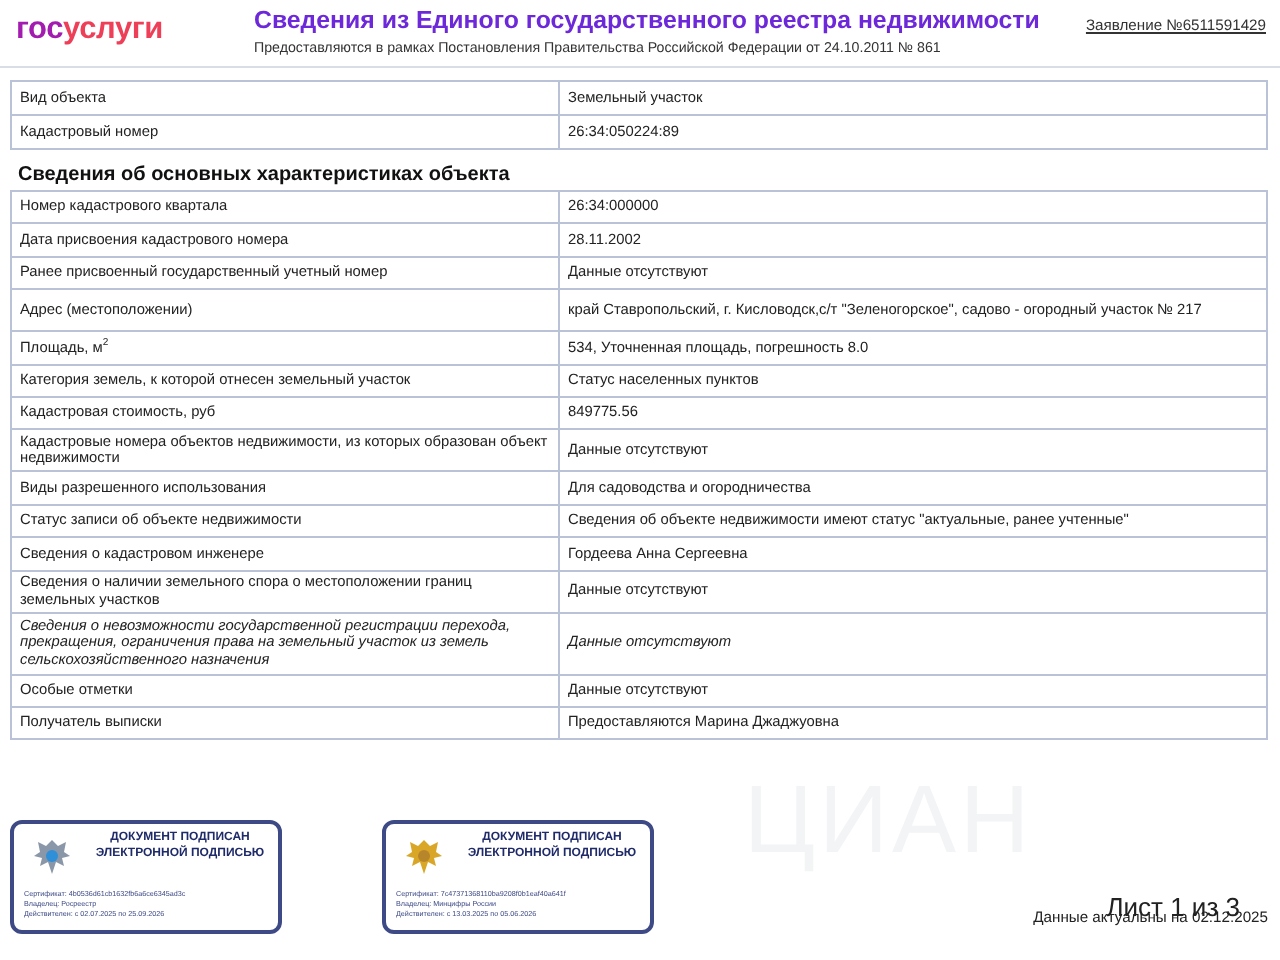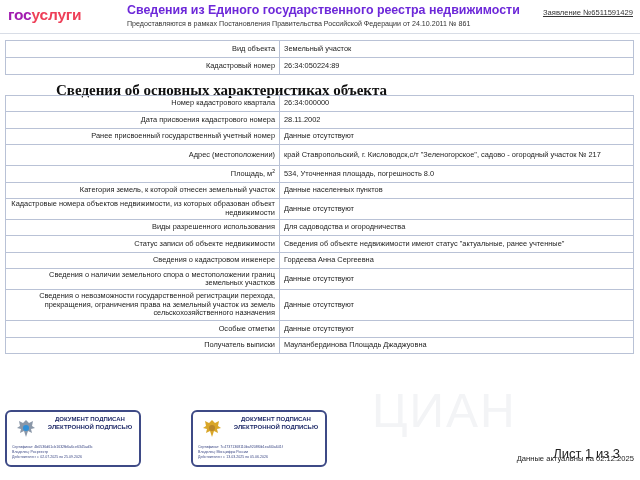--- a/index.html
+++ b/index.html
@@ -9,28 +9,28 @@
   .header { position: absolute; left: 0; top: 0; width: 640px; height: 34px; border-bottom: 1px solid #d8dde6; }
   .logo { position: absolute; left: 8px; top: 6px; font-family: "Liberation Sans", sans-serif; font-weight: bold; font-size: 15.5px; letter-spacing: -0.2px; }
   .logo .p1 { color: #a21caf; }
   .logo .p2 { color: #ee3f58; }
   .title { position: absolute; left: 127px; top: 3px; font-family: Liberation Sans, sans-serif; font-size: 12.4px; font-weight: bold; color: #6d28d9; }
   .subtitle { position: absolute; left: 127px; top: 20px; font-family: "Liberation Sans", sans-serif; font-size: 7.1px; color: #333; text-align: center; }
   .app-number { position: absolute; right: 7px; top: 8px; font-family: "Liberation Sans", sans-serif; font-size: 7.6px; color: #333; text-decoration: underline; }
 
   table { border-collapse: collapse; position: absolute; left: 5px; width: 629px; font-family: "Liberation Sans", sans-serif; font-size: 7.4px; color: #222; }
   td { border: 1px solid #b9c2d6; padding: 0 4px; vertical-align: middle; line-height: 8.6px; }
-  td.k { width: 274px; text-align: right; }
+  td.k { width: 274px; }
   .t1 { top: 40px; }
   .t1 td { height: 17px; }
-  .section-title { position: absolute; left: 9px; top: 82px; font-family: Liberation Serif, serif; font-size: 15px; font-weight: bold; color: #111; margin-left: 47px; }
+  .section-title { position: absolute; left: 9px; top: 82px; font-family: Liberation Sans, sans-serif; font-size: 10px; font-weight: bold; color: #111; }
   .t2 { top: 95px; }
   .t2 td { height: 16.4px; }
   .t2 tr.two td { height: 21px; }
-  .t2 tr.three td { height: 31px; }
+  .t2 tr.three td { height: 31px; font-style: italic; }
   sup { font-size: 5px; vertical-align: super; line-height: 0; }
 
   .watermark { position: absolute; left: 372px; top: 383px; font-family: "Liberation Sans", sans-serif; font-size: 48px; color: #f3f4f6; letter-spacing: 2px; }
 
   .stamp { position: absolute; top: 410px; width: 136px; height: 57px; border: 2px solid #3e4a86; border-radius: 6px; background: #fff; }
   .stamp1 { left: 5px; }
   .stamp2 { left: 191px; }
   .stamp .emblem { position: absolute; left: 7px; top: 5px; width: 24px; height: 24px; }
   .stamp .st-title { position: absolute; left: 36px; top: 4px; width: 94px; text-align: center; font-family: "Liberation Sans", sans-serif; font-size: 6px; line-height: 7.6px; color: #1f2a68; font-weight: bold; }
   .stamp .st-line { position: absolute; left: 5px; font-family: "Liberation Sans", sans-serif; font-size: 3.6px; color: #3e4a86; white-space: nowrap; }
@@ -83,21 +83,25 @@
   <tr class="two">
         <td class="k">Адрес (местоположении)</td>
         <td>край Ставропольский, г. Кисловодск,с/т "Зеленогорское", садово - огородный участок № 217</td>
       </tr>
   <tr>
         <td class="k"><span>Площадь, м</span><sup>2</sup></td>
         <td>534, Уточненная площадь, погрешность 8.0</td>
       </tr>
   <tr>
         <td class="k">Категория земель, к которой отнесен земельный участок</td>
-        <td>Данные населенных пунктов</td>
+        <td>Статус населенных пунктов</td>
+      </tr>
+  <tr>
+        <td class="k">Кадастровая стоимость, руб</td>
+        <td>849775.56</td>
       </tr>
   <tr class="two">
         <td class="k">Кадастровые номера объектов недвижимости, из которых образован объект недвижимости</td>
         <td>Данные отсутствуют</td>
       </tr>
   <tr>
         <td class="k">Виды разрешенного использования</td>
         <td>Для садоводства и огородничества</td>
       </tr>
   <tr>
@@ -115,21 +119,21 @@
   <tr class="three">
         <td class="k">Сведения о невозможности государственной регистрации перехода, прекращения, ограничения права на земельный участок из земель сельскохозяйственного назначения</td>
         <td>Данные отсутствуют</td>
       </tr>
   <tr>
         <td class="k">Особые отметки</td>
         <td>Данные отсутствуют</td>
       </tr>
   <tr>
         <td class="k">Получатель выписки</td>
-        <td>Мауланбердинова Площадь Джаджуовна</td>
+        <td>Предоставляются Марина Джаджуовна</td>
       </tr>
 </tbody>
   </table>
 
 <div class="watermark">ЦИАН</div>
 
 <div class="stamp stamp1">
   <svg class="emblem" viewBox="0 0 24 24">
     <path d="M12 3 L9 6 L5 4 L6 9 L3 11 L7 12 L6 16 L10 14 L12 20 L14 14 L18 16 L17 12 L21 11 L18 9 L19 4 L15 6 Z" fill="#8a97a8"></path>
     <circle cx="12" cy="11" r="3" fill="#2f8fd8"></circle>

